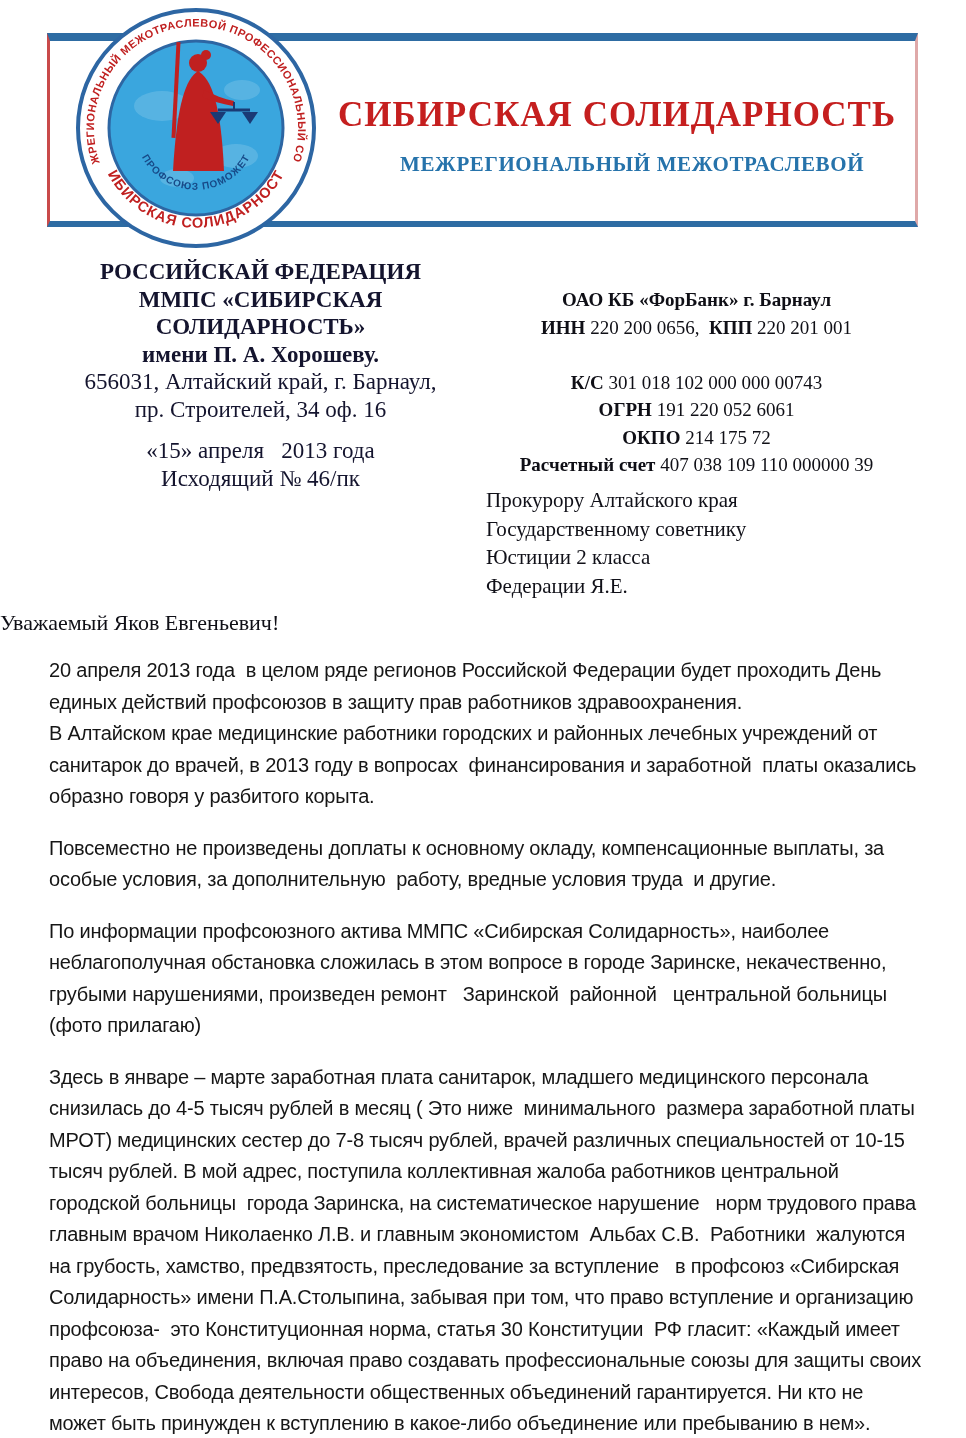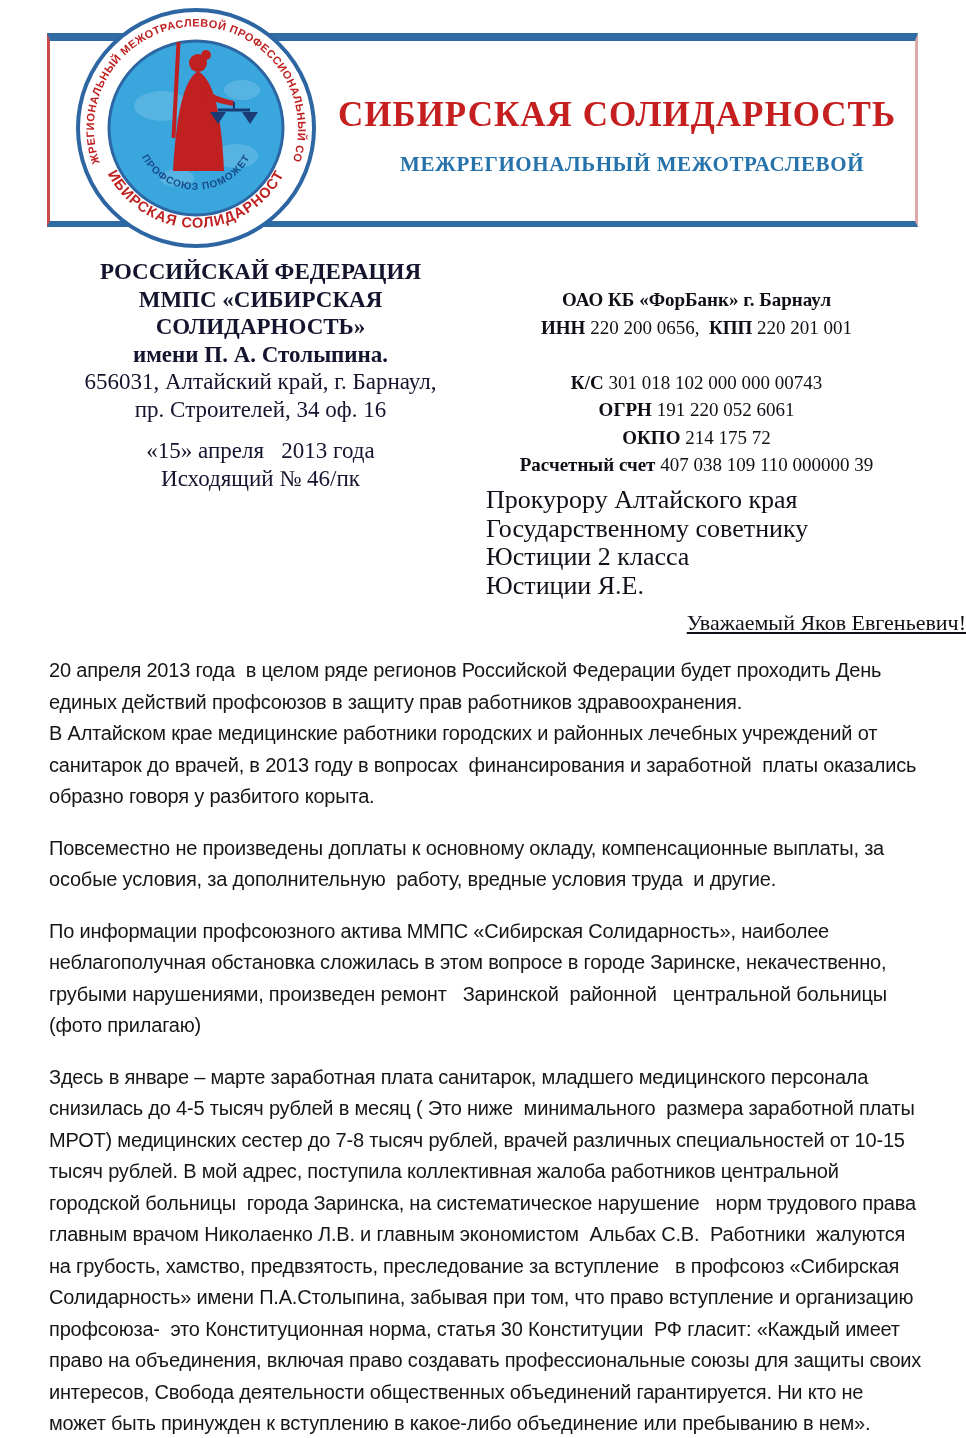--- a/index.html
+++ b/index.html
@@ -20,25 +20,25 @@
 
   
   .info{position:absolute;left:47px;top:258px;width:872px;display:flex;}
   .org-col{width:427px;text-align:center;font-size:23px;line-height:27.5px;color:#14142e;}
   .bank-col{flex:1;text-align:center;font-size:19px;line-height:27.5px;color:#0f0f16;margin-top:28px;}
   .org-line,.bank-line{white-space:pre-wrap;}
   .b{font-weight:bold;}
   .date-block{margin-top:14px;}
   .date-line,.outgoing-line{white-space:pre-wrap;}
 
-  .recipient{position:absolute;left:486px;top:486px;font-size:26px;line-height:28.5px;}
+  .recipient{position:absolute;left:486px;top:486px;font-size:21px;line-height:28.5px;}
   .recipient div{white-space:pre-wrap;}
 
-  .salutation{position:absolute;left:0;top:610px;width:100%;text-align:right;
-              font-size:22px;color:#0f0f16;text-decoration:underline;}
+  .salutation{position:absolute;left:0;top:610px;width:100%;text-align:left;
+              font-size:22px;color:#0f0f16;}
 
   .body-text{position:absolute;left:49px;top:655px;width:874px;
              font-family:"Liberation Sans",sans-serif;font-size:20px;line-height:31.5px;
              letter-spacing:-0.2px;color:#161616;}
   .body-par{margin:0 0 20px 0;white-space:pre-wrap;}
 </style>
 </head>
 <body>
 
 <div class="page">
@@ -86,21 +86,21 @@
     <div class="subtitle">
       <div>МЕЖРЕГИОНАЛЬНЫЙ МЕЖОТРАСЛЕВОЙ</div>
     </div>
   </div>
 
   <div class="info">
     <div class="org-col">
       <div id="org-lines">
           <div class="org-line b">РОССИЙСКАЙ ФЕДЕРАЦИЯ</div>
           <div class="org-line b">ММПС «СИБИРСКАЯ СОЛИДАРНОСТЬ»</div>
-          <div class="org-line b">имени П. А. Столыпина.</div>
+          <div class="org-line b">имени П. А. Хорошеву.</div>
           <div class="org-line">656031, Алтайский край, г. Барнаул,</div>
           <div class="org-line">пр. Строителей, 34 оф. 16</div>
         </div>
       <div class="date-block">
         <div class="date-line">«15» апреля   2013 года</div>
         <div class="outgoing-line">Исходящий № 46/пк</div>
       </div>
     </div>
     <div class="bank-col" id="bank-lines">
         <div class="bank-line"><span class="b">ОАО КБ «ФорБанк» г. Барнаул</span></div>
@@ -110,21 +110,21 @@
         <div class="bank-line"><span class="b">ОГРН</span><span> 191 220 052 6061</span></div>
         <div class="bank-line"><span class="b">ОКПО</span><span> 214 175 72</span></div>
         <div class="bank-line"><span class="b">Расчетный счет</span><span> 407 038 109 110 000000 39</span></div>
       </div>
   </div>
 
   <div class="recipient" id="recipient-lines">
       <div>Прокурору Алтайского края</div>
       <div>Государственному советнику</div>
       <div>Юстиции 2 класса</div>
-      <div>Юстиции Я.Е.</div>
+      <div>Федерации Я.Е.</div>
     </div>
 
   <div class="salutation">Уважаемый Яков Евгеньевич!</div>
 
   <div class="body-text" id="body-paragraphs">
       <p class="body-par">20 апреля 2013 года  в целом ряде регионов Российской Федерации будет проходить День единых действий профсоюзов в защиту прав работников здравоохранения.
 В Алтайском крае медицинские работники городских и районных лечебных учреждений от санитарок до врачей, в 2013 году в вопросах  финансирования и заработной  платы оказались образно говоря у разбитого корыта.</p>
       <p class="body-par">Повсеместно не произведены доплаты к основному окладу, компенсационные выплаты, за особые условия, за дополнительную  работу, вредные условия труда  и другие.</p>
       <p class="body-par">По информации профсоюзного актива ММПС «Сибирская Солидарность», наиболее неблагополучная обстановка сложилась в этом вопросе в городе Заринске, некачественно, грубыми нарушениями, произведен ремонт   Заринской  районной   центральной больницы (фото прилагаю)</p>
       <p class="body-par">Здесь в январе – марте заработная плата санитарок, младшего медицинского персонала снизилась до 4-5 тысяч рублей в месяц ( Это ниже  минимального  размера заработной платы МРОТ) медицинских сестер до 7-8 тысяч рублей, врачей различных специальностей от 10-15 тысяч рублей. В мой адрес, поступила коллективная жалоба работников центральной городской больницы  города Заринска, на систематическое нарушение   норм трудового права главным врачом Николаенко Л.В. и главным экономистом  Альбах С.В.  Работники  жалуются на грубость, хамство, предвзятость, преследование за вступление   в профсоюз «Сибирская Солидарность» имени П.А.Столыпина, забывая при том, что право вступление и организацию профсоюза-  это Конституционная норма, статья 30 Конституции  РФ гласит: «Каждый имеет право на объединения, включая право создавать профессиональные союзы для защиты своих интересов, Свобода деятельности общественных объединений гарантируется. Ни кто не может быть принужден к вступлению в какое-либо объединение или пребыванию в нем».</p>

